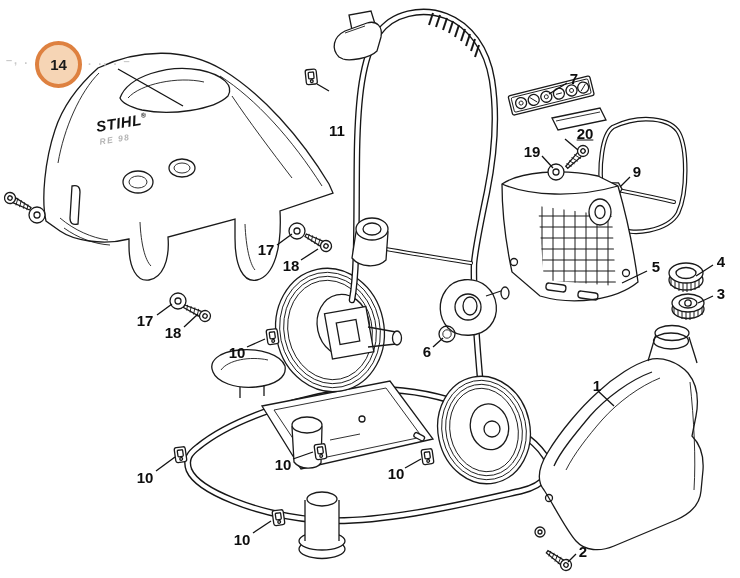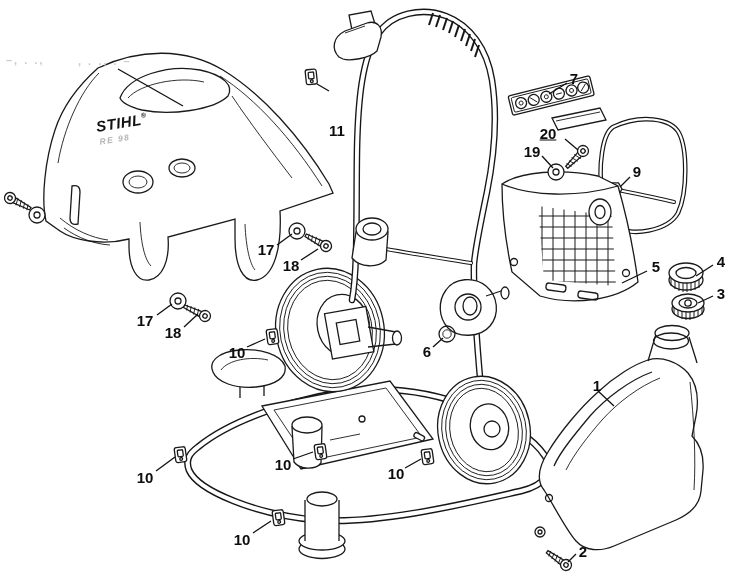--- a/index.html
+++ b/index.html
@@ -374,20 +374,23 @@
     <line x1="247" y1="347" x2="265" y2="339"></line>
     <line x1="156" y1="471" x2="175" y2="457"></line>
     <line x1="293" y1="459" x2="313" y2="452"></line>
     <line x1="405" y1="468" x2="421" y2="459"></line>
     <line x1="253" y1="533" x2="271" y2="521"></line>
   </g>
 </svg>
 
 <span class="frag" style="left:6px;top:54px;">–, . .,</span>
 <span class="frag" style="left:78px;top:55px;">, . ., . –</span>
+<div class="hl-circle" id="hl-circle" style="border: 4px solid rgb(222, 129, 64); background: rgb(246, 213, 181);">
+  <span>14</span>
+</div>
 
 <div id="callouts">
       <div class="co" style="left: 597px; top: 385px;">1</div>
       <div class="co" style="left: 583px; top: 551px;">2</div>
       <div class="co" style="left: 721px; top: 293px;">3</div>
       <div class="co" style="left: 721px; top: 261px;">4</div>
       <div class="co" style="left: 656px; top: 266px;">5</div>
       <div class="co" style="left: 427px; top: 351px;">6</div>
       <div class="co" style="left: 574px; top: 78px;">7</div>
       <div class="co" style="left: 637px; top: 171px;">9</div>
@@ -395,16 +398,16 @@
       <div class="co" style="left: 145px; top: 477px;">10</div>
       <div class="co" style="left: 283px; top: 464px;">10</div>
       <div class="co" style="left: 396px; top: 473px;">10</div>
       <div class="co" style="left: 242px; top: 539px;">10</div>
       <div class="co" style="left: 337px; top: 97px; margin-top: 33px;">11</div>
       <div class="co" style="left: 266px; top: 249px;">17</div>
       <div class="co" style="left: 291px; top: 265px;">18</div>
       <div class="co" style="left: 145px; top: 320px;">17</div>
       <div class="co" style="left: 173px; top: 332px;">18</div>
       <div class="co" style="left: 532px; top: 151px;">19</div>
-      <div class="co" style="left: 548px; top: 133px; text-decoration: underline;">20</div>
+      <div class="co" style="left: 585px; top: 133px; text-decoration: underline;">20</div>
     </div>
 
 </div>
 
 </body></html>

